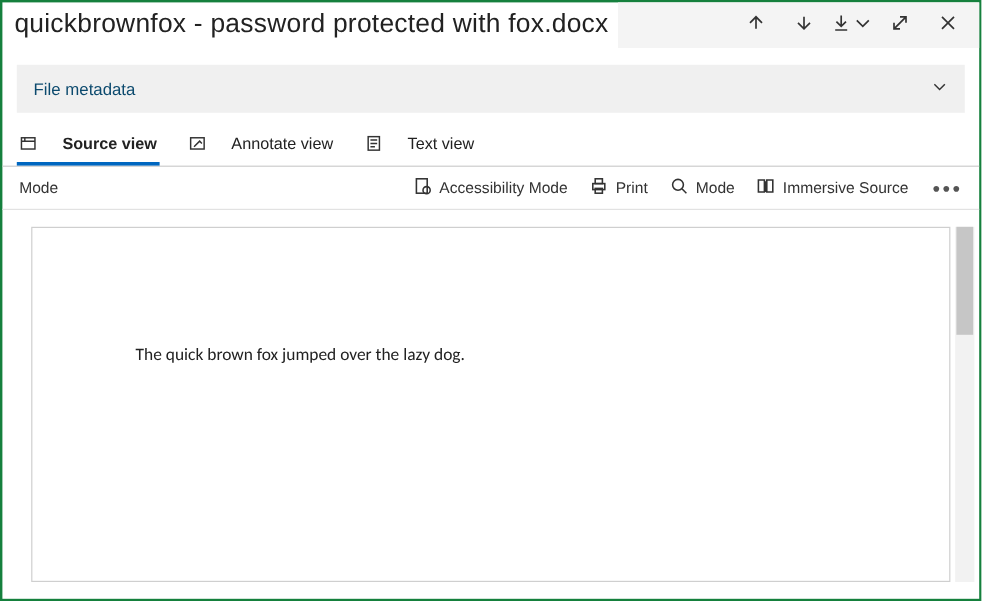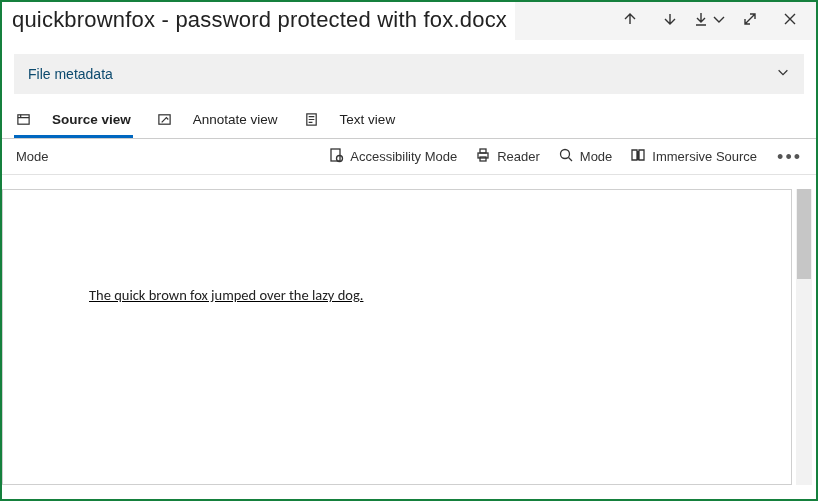--- a/index.html
+++ b/index.html
@@ -31,21 +31,21 @@
   .toolbar { display: flex; align-items: center; height: 36px; padding: 0 14px; border-bottom: 1px solid #e2e2e2; font-size: 13px; color: #333; }
   .toolbar .left { flex: 0 0 auto; }
   .toolbar .fill { flex: 1; }
   .tool { display: flex; align-items: center; gap: 6px; margin-left: 18px; cursor: pointer; }
   .tool svg { width: 16px; height: 16px; stroke: #333; stroke-width: 1.3; fill: none; }
   .tool.more { margin-left: 20px; }
   .tool.more .dots { font-size: 18px; letter-spacing: 2px; line-height: 1; color: #555; }
 
   
   .viewport { flex: 1; display: flex; overflow: hidden; }
-  .docwrap { flex: 1; padding: 14px 4px 14px 0; overflow: hidden; text-decoration: underline; }
+  .docwrap { flex: 1; padding: 14px 4px 14px 24px; overflow: hidden; }
   .page { border: 1px solid #cfcfcf; background: #fff; height: 100%; padding: 96px 86px 0 86px; font-family: Calibri, "Segoe UI", Arial, sans-serif; font-size: 14.5px; color: #222; }
   .scrollbar { width: 16px; background: #f2f2f2; position: relative; margin: 14px 4px 14px 0; }
   .scroll-thumb { position: absolute; top: 0; left: 1px; right: 1px; height: 90px; background: #c6c6c6; }
 </style>
 </head>
 <body>
 
 <div class="frame">
 
   <div class="titlebar">
@@ -147,21 +147,21 @@
       <span>Accessibility Mode</span>
     </div>
     <div class="tool">
       <span>
         <svg viewBox="0 0 16 16">
             <rect x="3" y="6" width="10" height="5"></rect>
             <rect x="5" y="2" width="6" height="4"></rect>
             <rect x="5" y="10" width="6" height="4"></rect>
           </svg>
       </span>
-      <span>Reader</span>
+      <span>Print</span>
     </div>
     <div class="tool">
       <span>
         <svg viewBox="0 0 16 16">
             <circle cx="7" cy="7" r="4.5"></circle>
             <path d="M10.5 10.5 L14 14"></path>
           </svg>
       </span>
       <span>Mode</span>
     </div>

